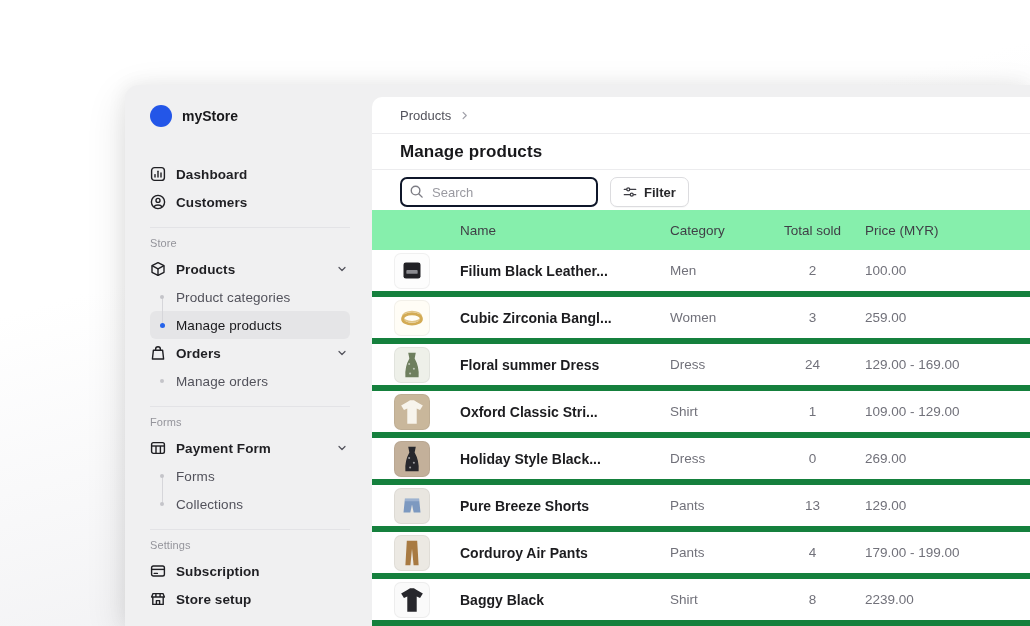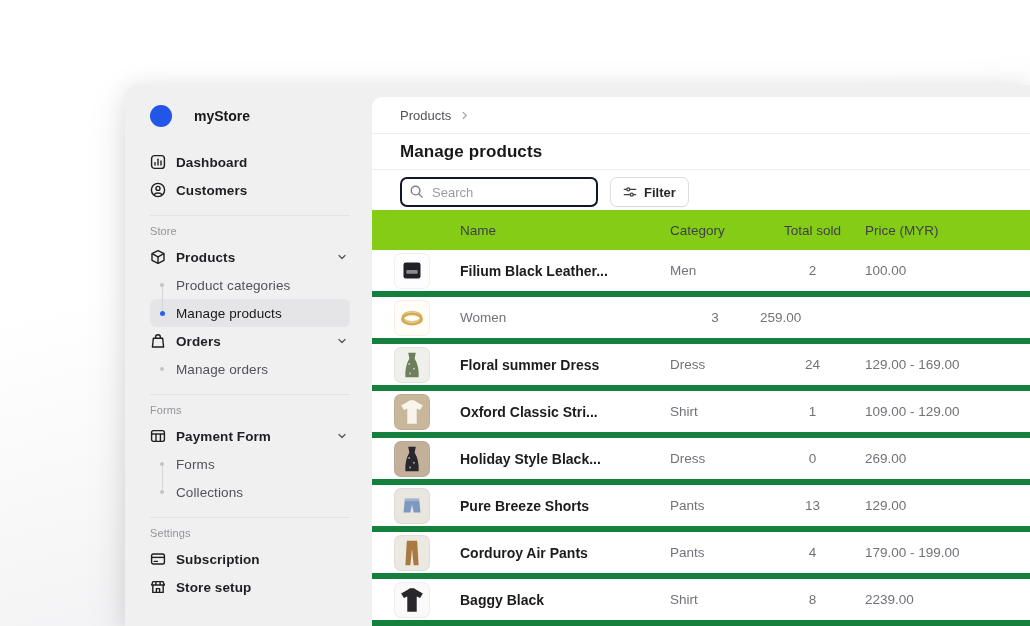--- a/index.html
+++ b/index.html
@@ -10,21 +10,21 @@
            background:linear-gradient(165deg,#ffffff 35%,#f2f2f4 78%,#ececee 100%); }
 
   
   .window { position:absolute; left:125px; top:85px; width:905px; height:541px;
             background:#f0f0f1; border-top-left-radius:14px;
             box-shadow:0 12px 40px rgba(0,0,0,.12), -2px -2px 18px rgba(0,0,0,.05); }
 
   
   .sidebar { position:absolute; left:0; top:0; width:247px; height:100%;
              padding:19px 22px 0 25px; }
-  .brand-row { display:flex; align-items:center; gap:22px; height:24px; margin-bottom:20px; }
+  .brand-row { display:flex; align-items:center; gap:10px; height:24px; margin-bottom:32px; }
   .logo { width:22px; height:22px; border-radius:50%; background:#2356e8; flex:0 0 auto; }
   .brand-name { font-size:14px; font-weight:700; color:#18181b; }
 
   .nav-item { position:relative; display:flex; align-items:center; height:28px;
               width:200px; border-radius:6px; cursor:pointer; color:#1f1f23; }
   .nav-item .nicon { width:16px; height:16px; display:flex; align-items:center; justify-content:center; color:#1f1f23; }
   .nav-item .nlabel { margin-left:10px; font-size:13.5px; font-weight:600; letter-spacing:.1px; }
   .nav-item.sub .nlabel { margin-left:26px; font-weight:400; color:#52525b; }
   .nav-item.sub.active { background:#e5e5e7; }
   .nav-item.sub.active .nlabel { color:#18181b; }
@@ -58,21 +58,21 @@
   .search input::placeholder { color:#9a9aa1; }
   .filter-btn { display:flex; align-items:center; gap:7px; height:30px; padding:0 12px;
                 border:1px solid #dcdcdf; border-radius:7px; background:#fff; cursor:pointer;
                 font-family:inherit; font-size:13px; font-weight:600; color:#27272a;
                 box-shadow:0 1px 1px rgba(0,0,0,.03); }
   .filter-btn .ficon { width:14px; height:14px; color:#3f3f46; }
 
   
   .thead, .trow { display:grid; grid-template-columns:88px 210px 90px 105px 115px 1fr;
                   align-items:center; }
-  .thead { height:40px; background:#84cc16; font-size:13.5px; color:#3f3f46; }
+  .thead { height:40px; background:#86efac; font-size:13.5px; color:#3f3f46; }
   .trow { height:47px; border-bottom:6px solid #15803d; cursor:pointer; background:#fff; }
   .cell { overflow:hidden; white-space:nowrap; }
   .c-sold { text-align:center; }
   .c-price { }
   .t-name { font-size:14px; font-weight:600; color:#1c1c1f; }
   .t-sub { font-size:13.5px; color:#71717a; }
   .thumb { display:block; width:36px; height:36px; margin-left:22px; border-radius:7px;
            border:1px solid rgba(0,0,0,.05); overflow:hidden; }
   .thumb svg { width:100%; height:100%; }
 </style>
@@ -270,20 +270,21 @@
 
   <div class="trow">
     <div class="cell c-thumb">
                 <span class="thumb" style="background: rgb(255, 253, 246); color: rgb(211, 171, 84);">
                   <svg viewBox="0 0 36 36">
                     <ellipse cx="18" cy="19" rx="10" ry="5.5" fill="none" stroke="currentColor" stroke-width="3"></ellipse>
                     <ellipse cx="18" cy="16.5" rx="10" ry="5.5" fill="none" stroke="currentColor" stroke-width="1.6" opacity=".7"></ellipse>
                   </svg>
                 </span>
               </div>
+    <div class="cell c-name t-name">Cubic Zirconia Bangl...</div>
     <div class="cell c-cat t-sub">Women</div>
     <div class="cell c-sold t-sub">3</div>
     <div class="cell c-price t-sub">259.00</div>
     <div class="cell"></div>
   </div>
 
   <div class="trow">
     <div class="cell c-thumb">
                 <span class="thumb" style="background: rgb(238, 240, 233); color: rgb(110, 127, 94);">
                   <svg viewBox="0 0 36 36">

